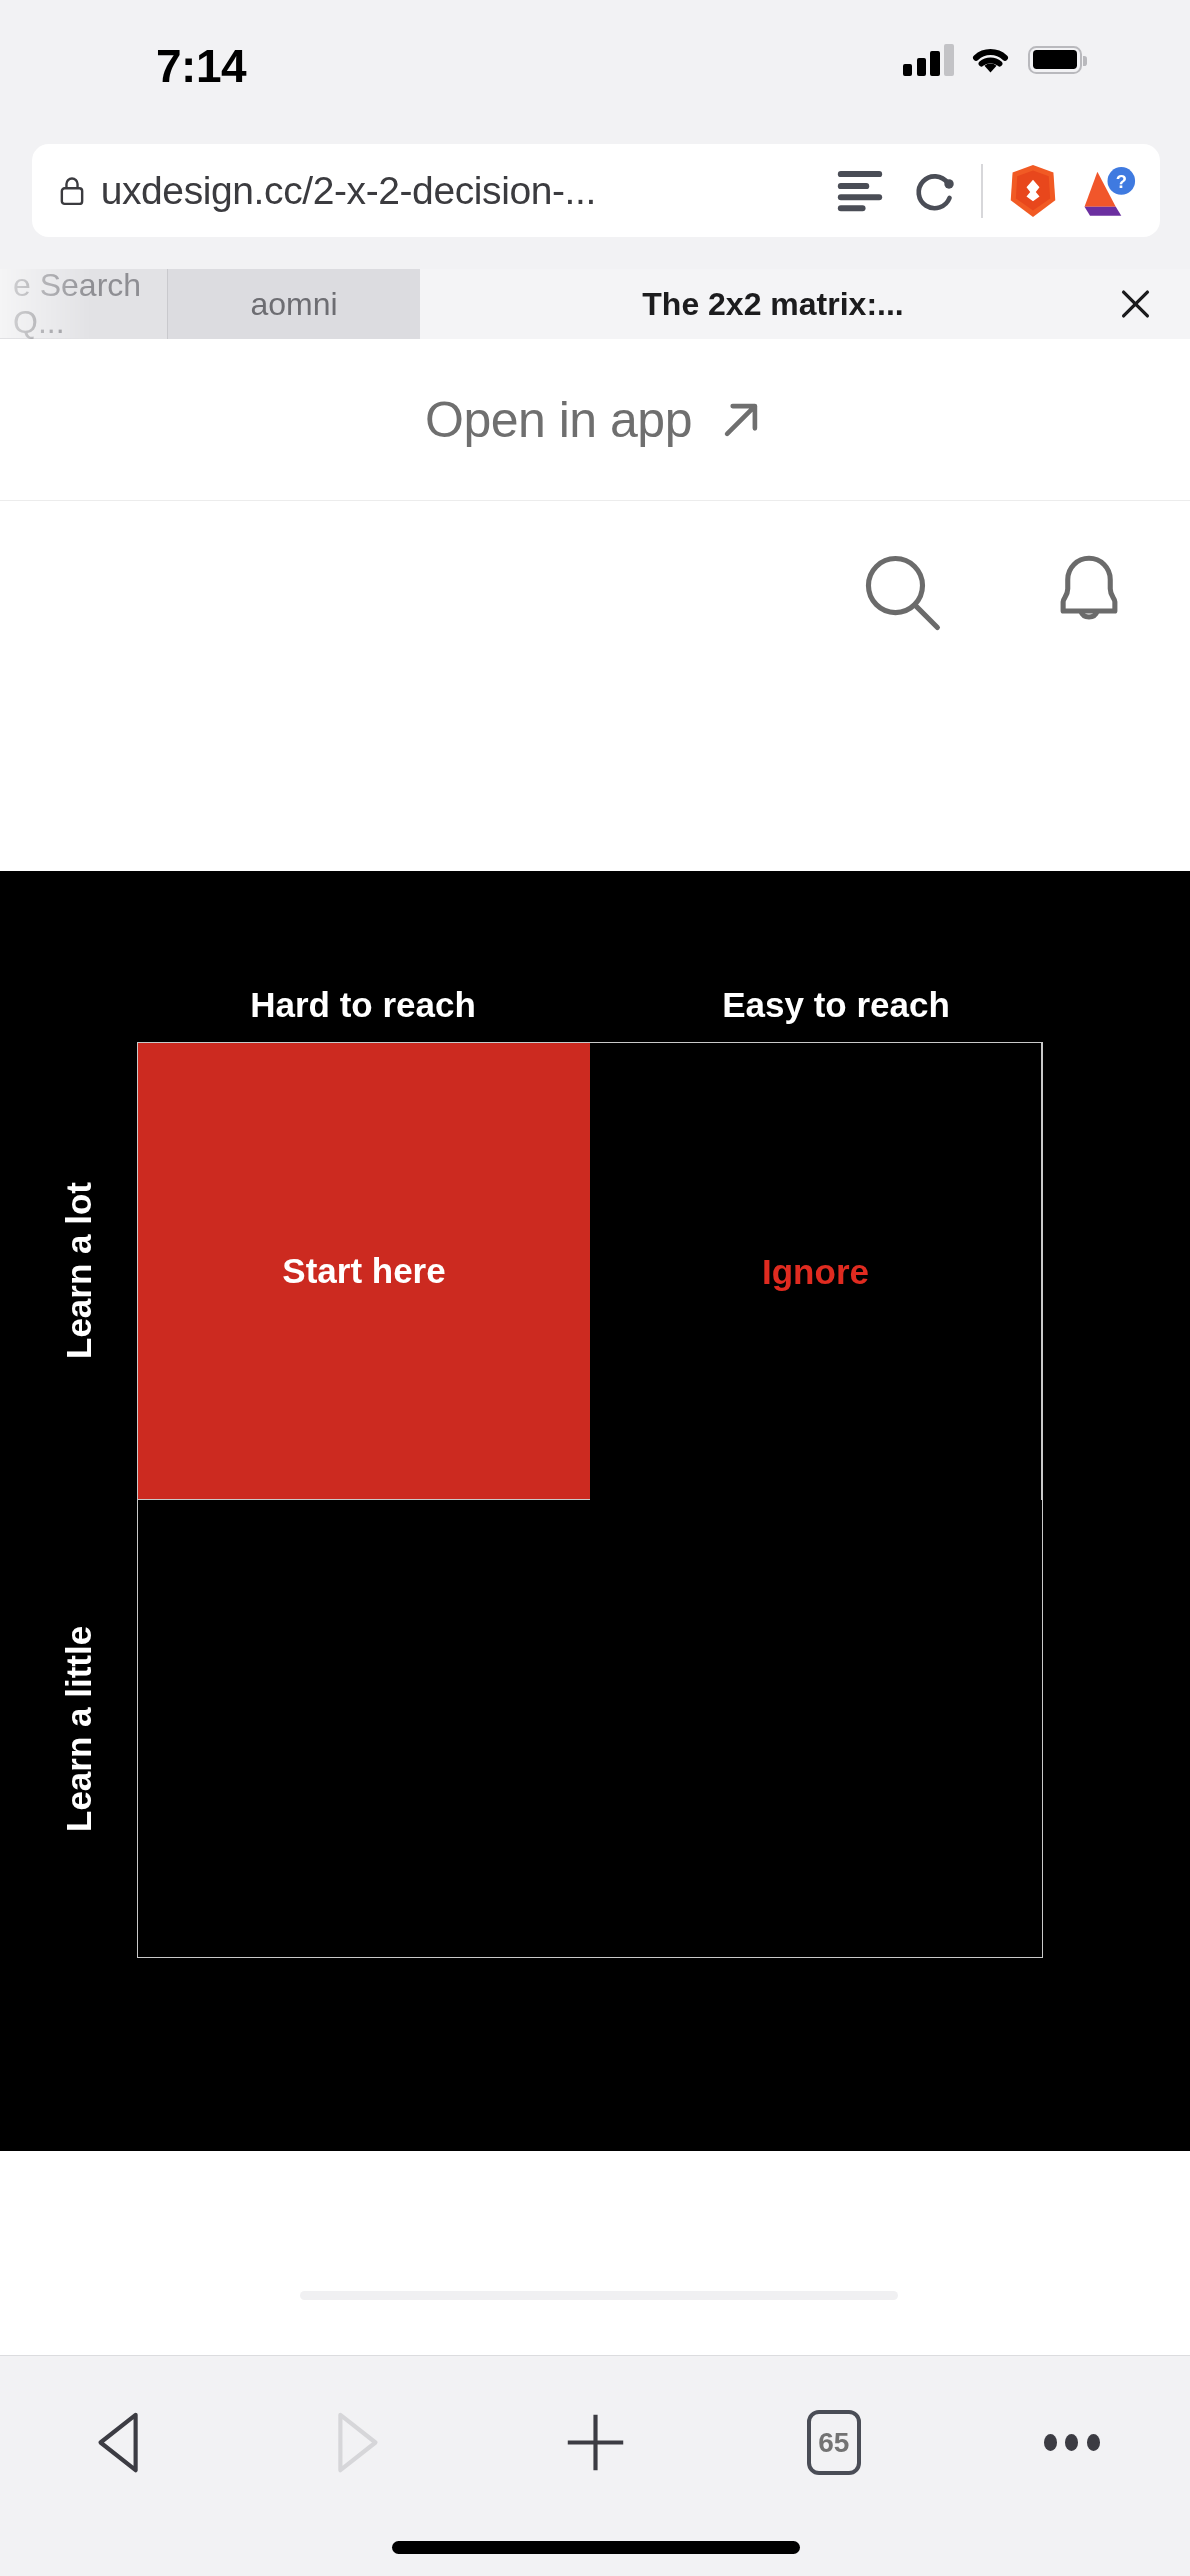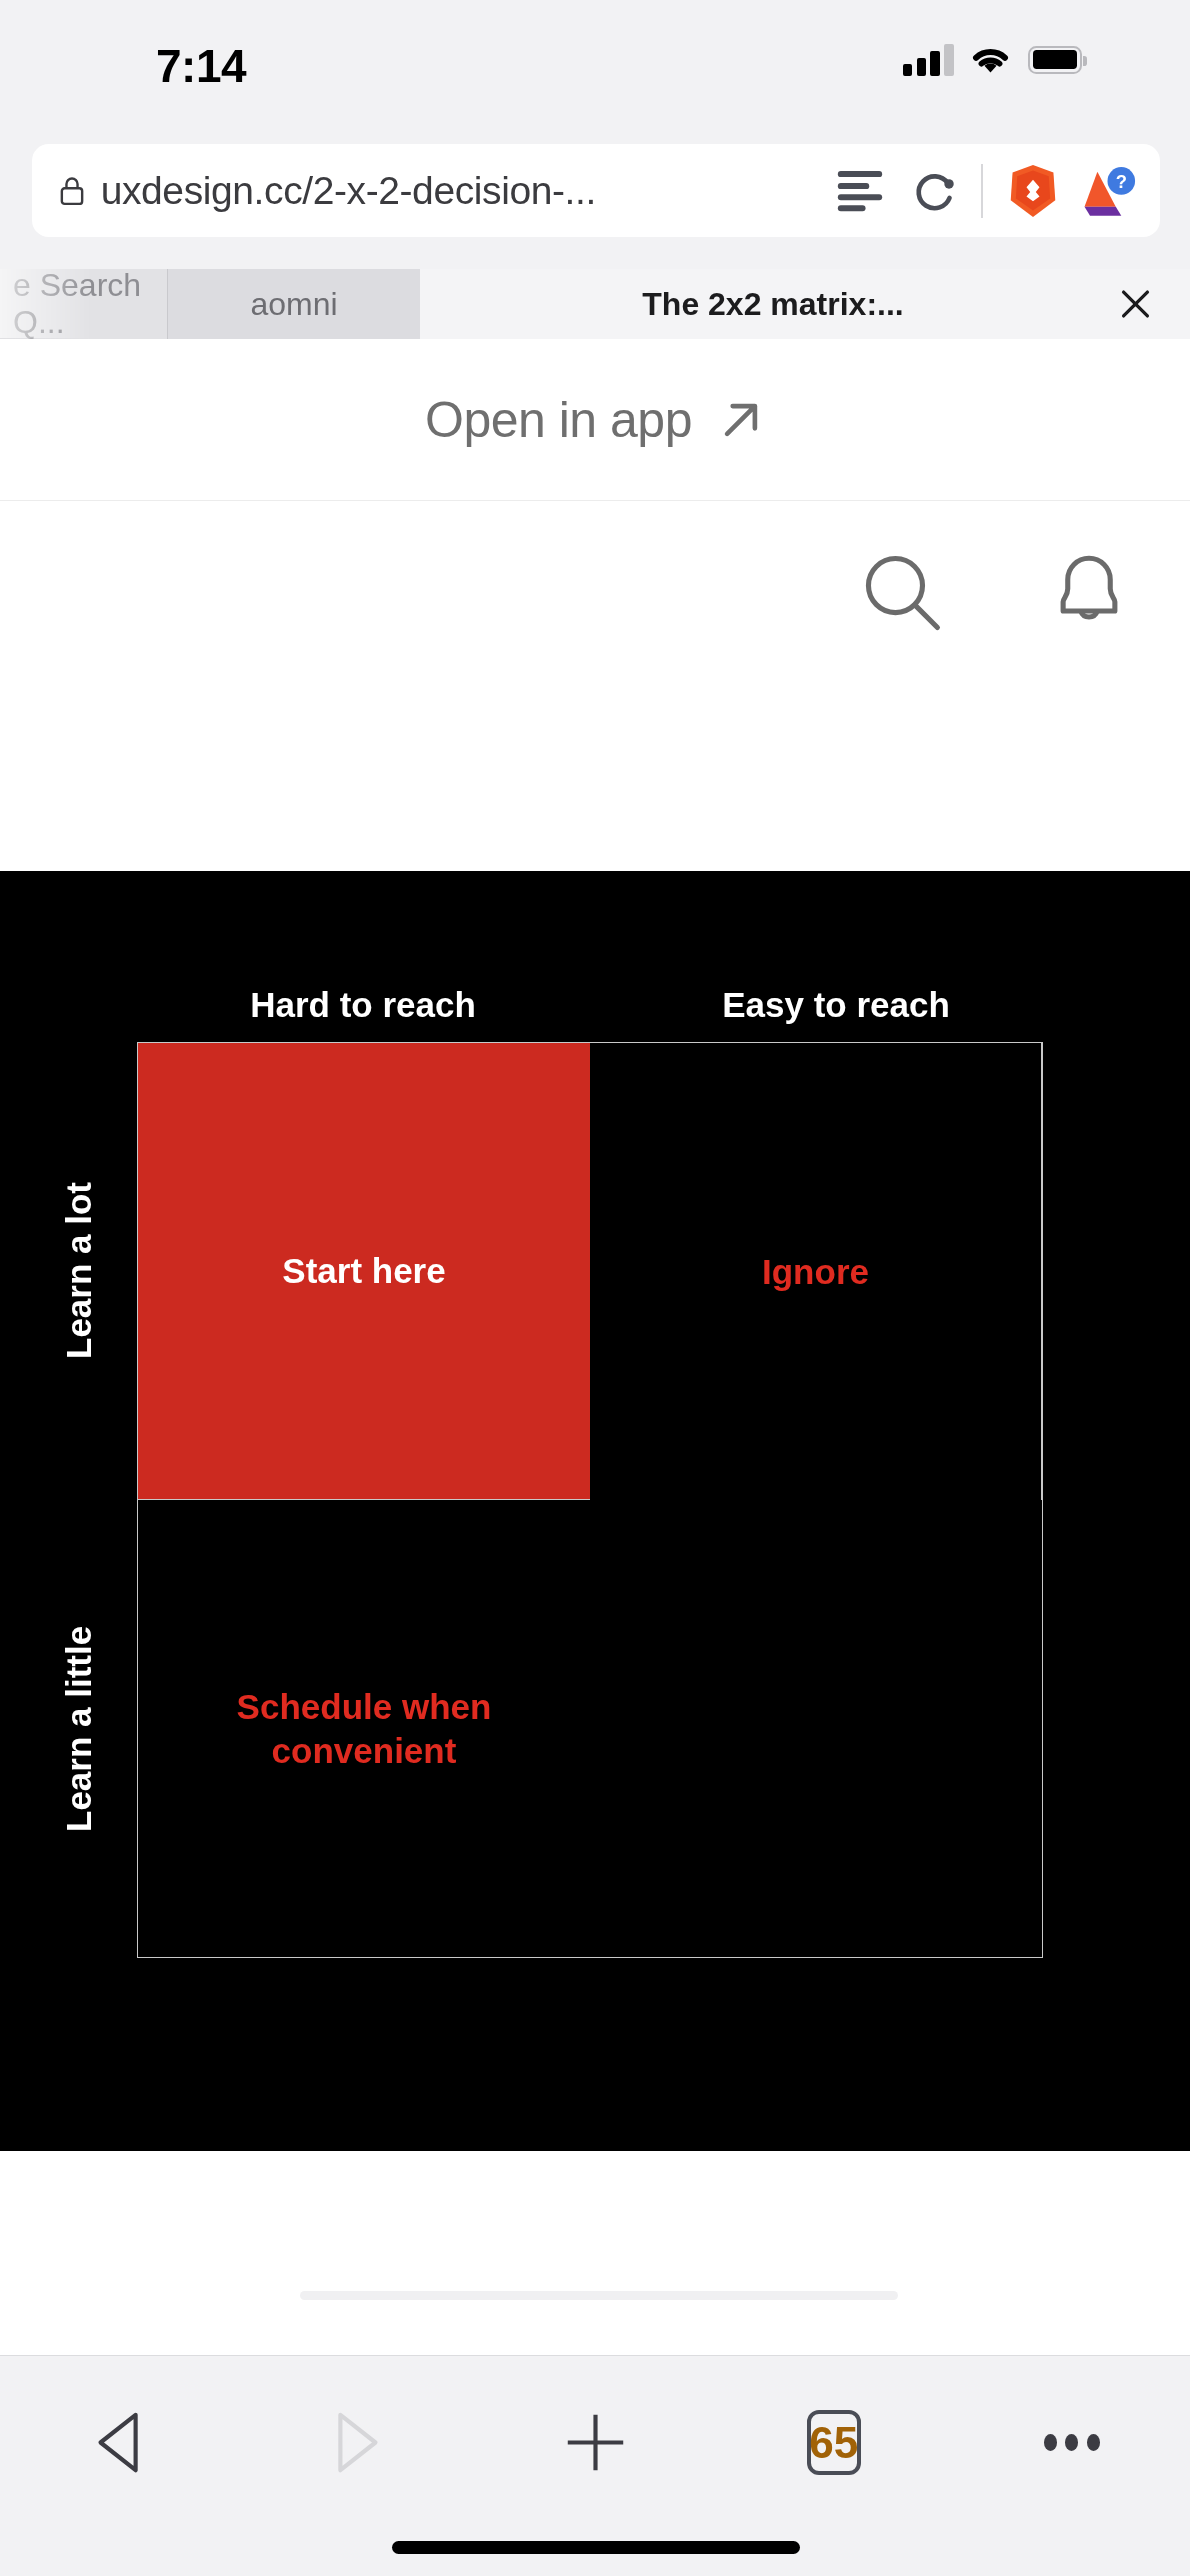--- a/index.html
+++ b/index.html
@@ -223,21 +223,21 @@
     display: flex; align-items: center; justify-content: center;
     height: 121px;
   }
   .tb-back { width: 48px; height: 63px; }
   .tb-fwd  { width: 48px; height: 63px; }
   .tb-plus { width: 61px; height: 61px; }
   .tabcount {
     width: 54px; height: 65px;
     border: 4.6px solid #4a4d56; border-radius: 12px;
     display: flex; align-items: center; justify-content: center;
-    font-size: 44px; font-weight: 600; color: #a16207;
+    font-size: 28px; font-weight: 600; color: #737373;
   }
   .tb-more { display: flex; gap: 8.3px; align-items: center; }
   .tb-more i { width: 13px; height: 16.7px; border-radius: 50%; background: #3c3c43; display:block; }
 
   .home-indicator {
     position: absolute; bottom: 22px; left: 50%;
     transform: translateX(-50%);
     width: 408px; height: 13px;
     background: #000; border-radius: 6.5px;
   }
@@ -342,21 +342,20 @@
 
       <div class="col-label left">Hard to reach</div>
       <div class="col-label right">Easy to reach</div>
 
       <div class="row-label top">Learn a lot</div>
       <div class="row-label bottom">Learn a little</div>
 
       <div class="grid">
         <div class="cell q2">Start here</div>
         <div class="cell q3">Ignore</div>
-        <div class="cell q4">Schedule when convenient</div>
       </div>
     </div>
 
     <div class="page-tail">
       <div class="scroll-indicator"></div>
     </div>
   </div>
 
   <div class="toolbar">
     <div class="toolbar-row">

